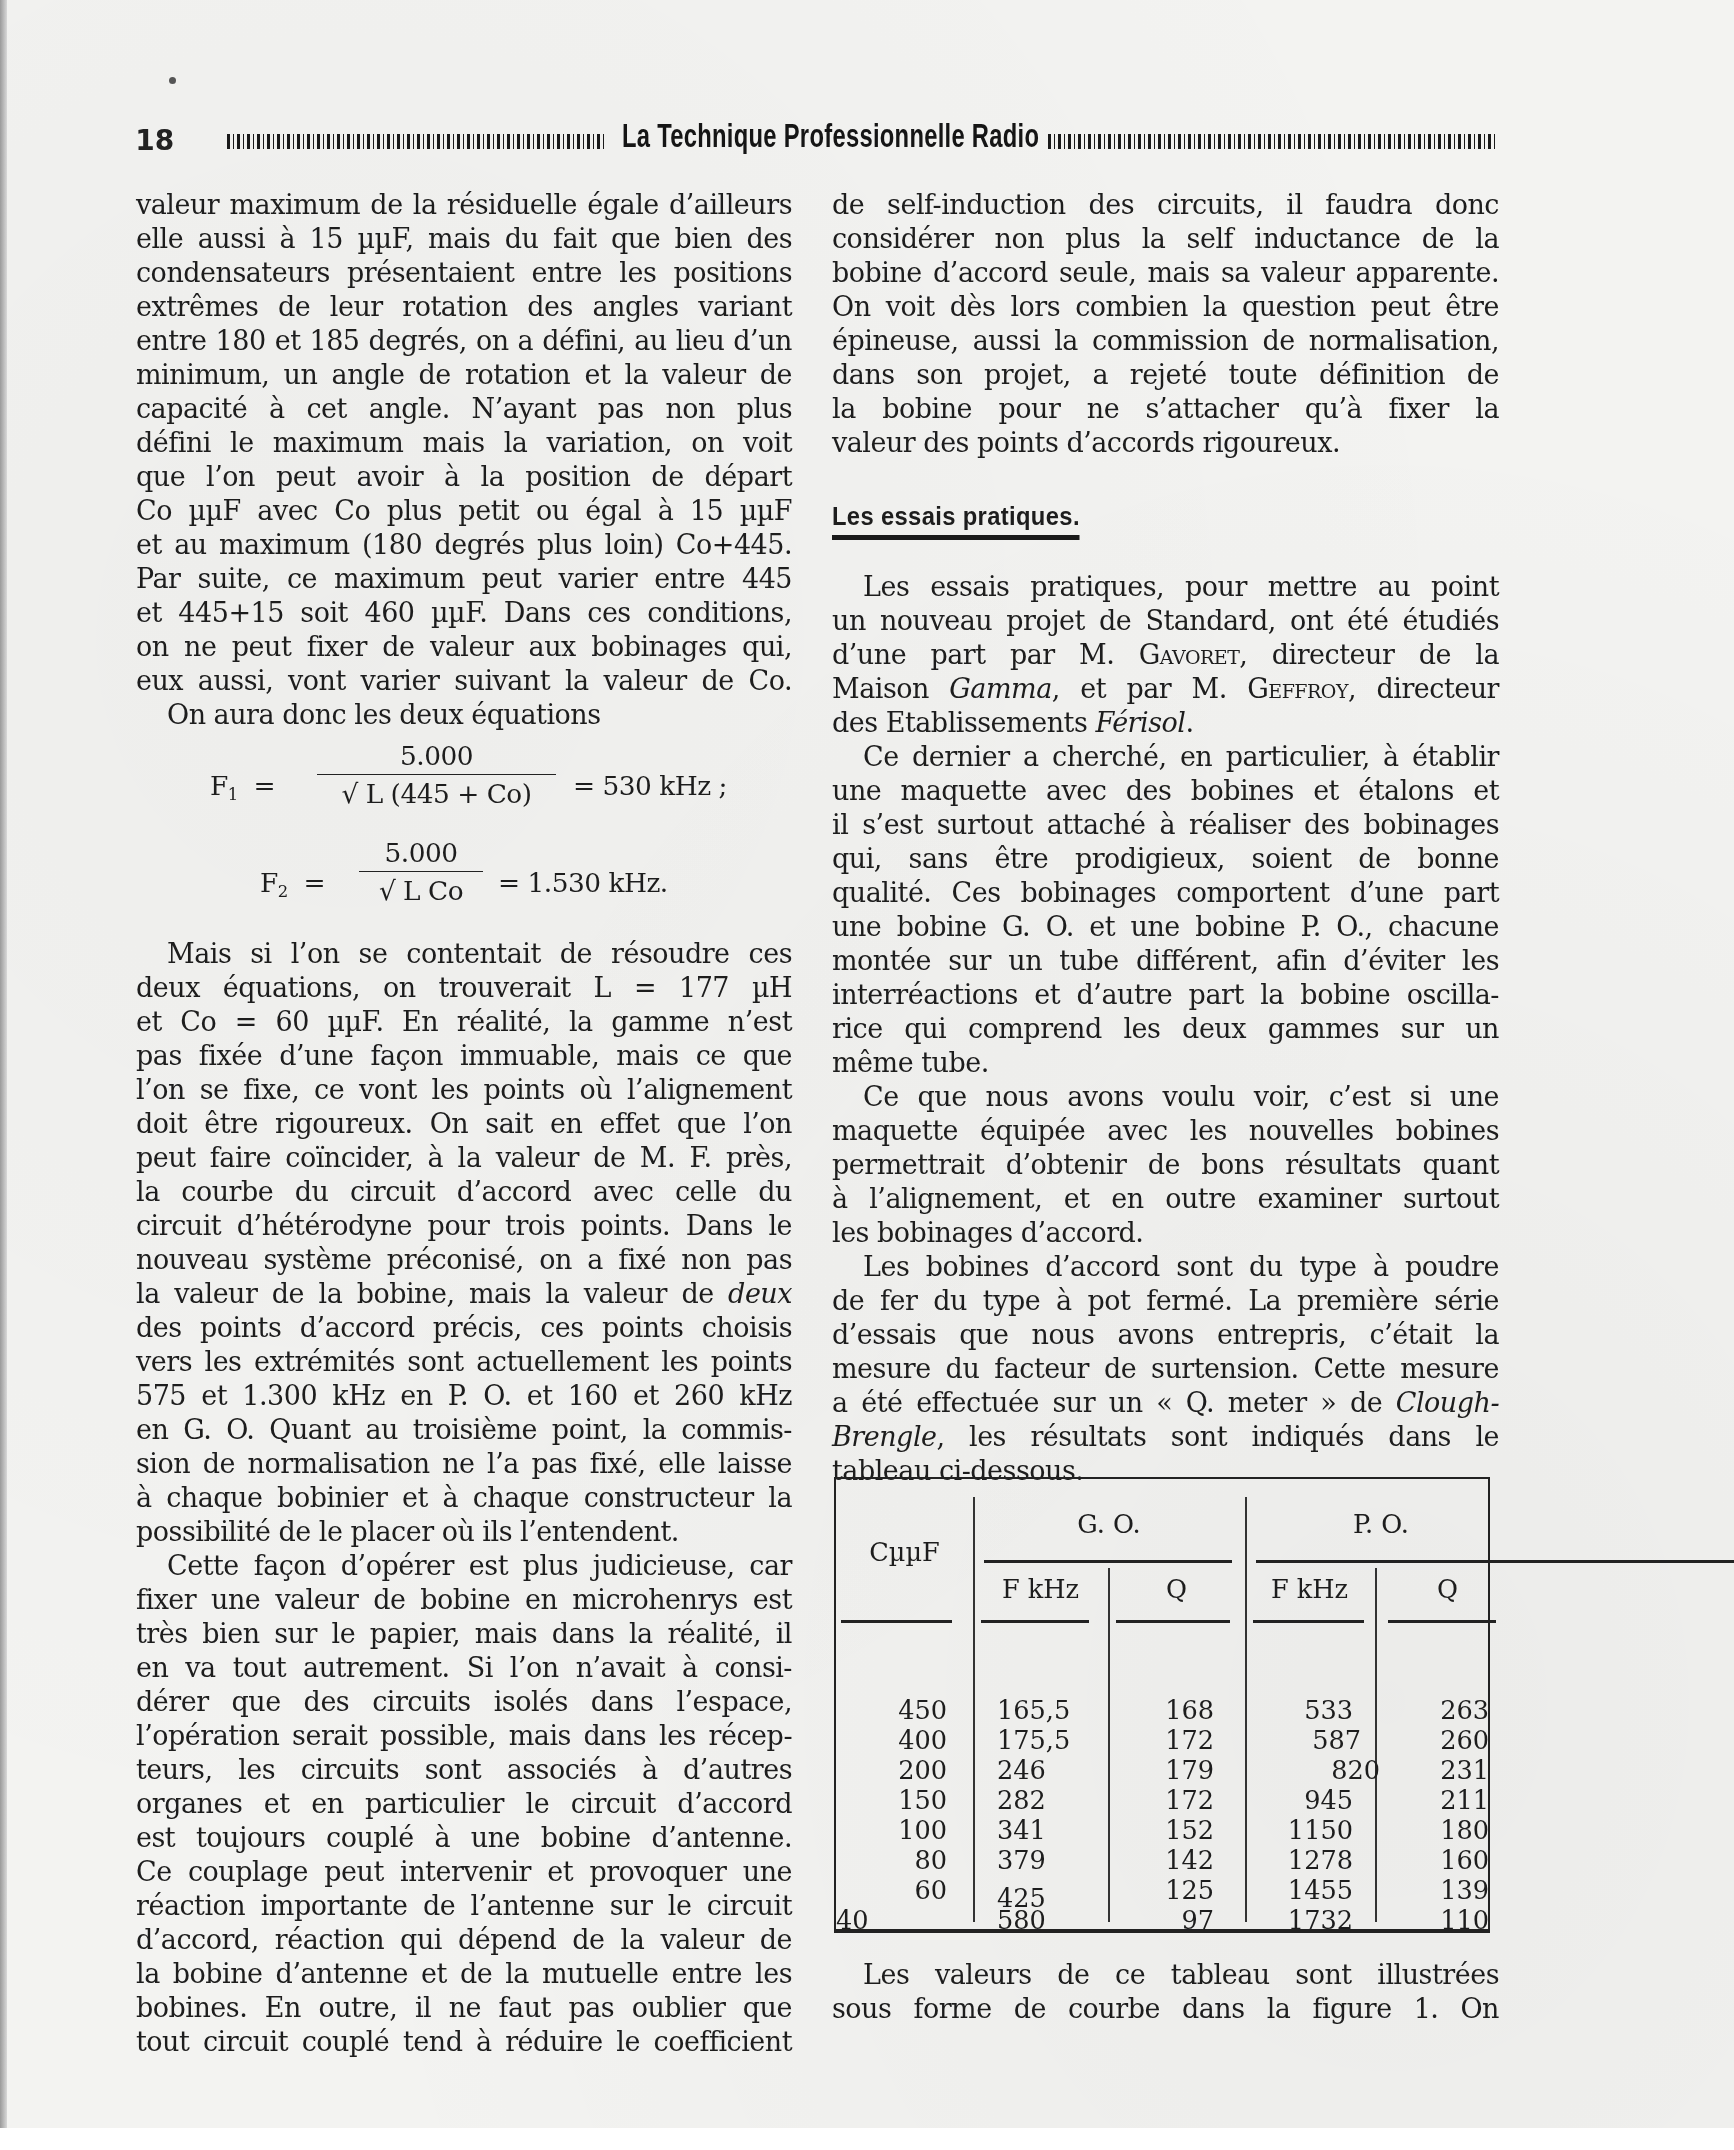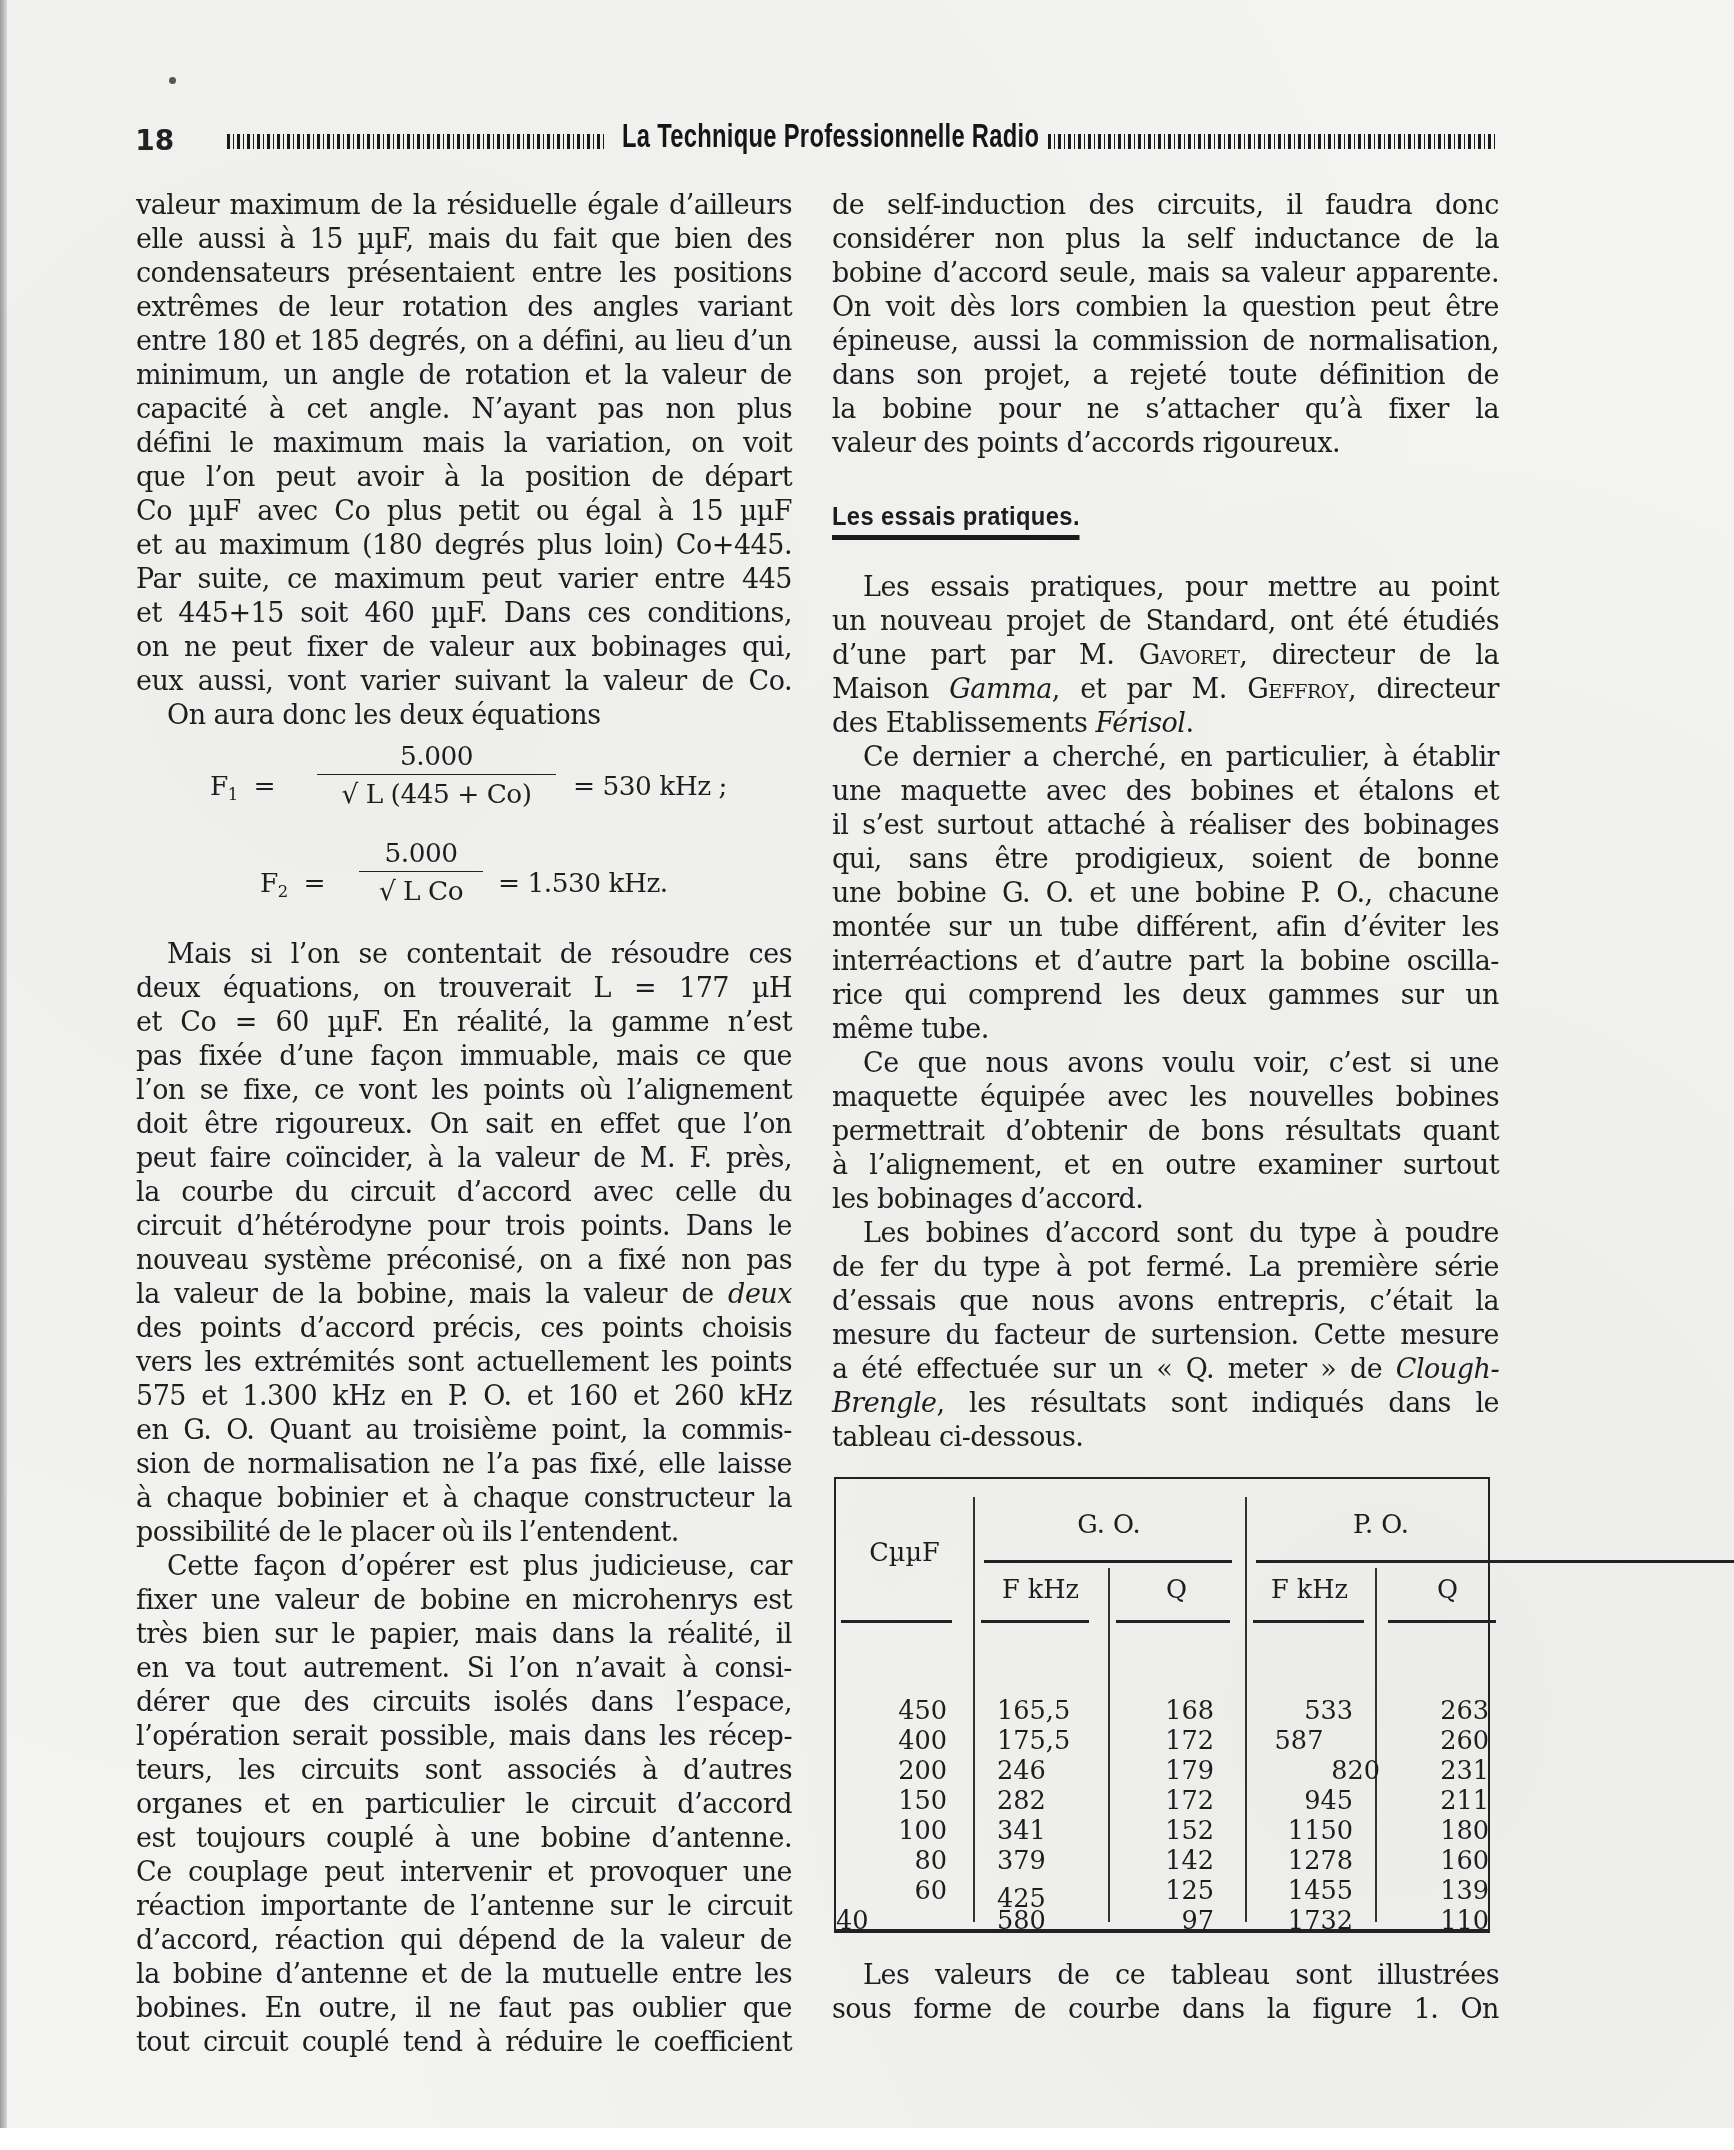--- a/index.html
+++ b/index.html
@@ -215,20 +215,21 @@
       <span class="line">un nouveau projet de Standard, ont été étudiés</span>
       <span class="line"><span>d’une part par M. </span><span class="sc">Gavoret</span><span>, directeur de la</span></span>
       <span class="line"><span>Maison </span><em class="it">Gamma</em><span>, et par M. </span><span class="sc">Geffroy</span><span>, directeur</span></span>
       <span class="line last"><span>des Etablissements </span><em class="it">Férisol</em><span>.</span></span>
     </p>
     <p>
       <span class="line ind">Ce dernier a cherché, en particulier, à établir</span>
       <span class="line">une maquette avec des bobines et étalons et</span>
       <span class="line">il s’est surtout attaché à réaliser des bobinages</span>
       <span class="line">qui, sans être prodigieux, soient de bonne</span>
+      <span class="line">qualité. Ces bobinages comportent d’une part</span>
       <span class="line">une bobine G. O. et une bobine P. O., chacune</span>
       <span class="line">montée sur un tube différent, afin d’éviter les</span>
       <span class="line">interréactions et d’autre part la bobine oscilla-</span>
       <span class="line">rice qui comprend les deux gammes sur un</span>
       <span class="line last">même tube.</span>
     </p>
     <p>
       <span class="line ind">Ce que nous avons voulu voir, c’est si une</span>
       <span class="line">maquette équipée avec les nouvelles bobines</span>
       <span class="line">permettrait d’obtenir de bons résultats quant</span>
@@ -273,21 +274,21 @@
           <span style="left: 0px; width: 111px; text-align: right;">450</span>
           <span style="left: 161px; width: 119px; text-align: left;">165,5</span>
           <span style="left: 272px; width: 106px; text-align: right;">168</span>
           <span style="left: 409px; width: 108px; text-align: right;">533</span>
           <span style="left: 539px; width: 114px; text-align: right;">263</span>
         </div>
         <div class="row">
           <span style="left: 0px; width: 111px; text-align: right;">400</span>
           <span style="left: 161px; width: 119px; text-align: left;">175,5</span>
           <span style="left: 272px; width: 106px; text-align: right;">172</span>
-          <span style="left: 409px; width: 108px; text-align: center;">587</span>
+          <span style="left: 409px; width: 108px; text-align: right; padding-left: 8px;">587</span>
           <span style="left: 539px; width: 114px; text-align: right;">260</span>
         </div>
         <div class="row">
           <span style="left: 0px; width: 111px; text-align: right;">200</span>
           <span style="left: 161px; width: 119px; text-align: left;">246</span>
           <span style="left: 272px; width: 106px; text-align: right;">179</span>
           <span style="left: 409px; width: 108px; text-align: right; margin-left: 27px;">820</span>
           <span style="left: 539px; width: 114px; text-align: right;">231</span>
         </div>
         <div class="row">

